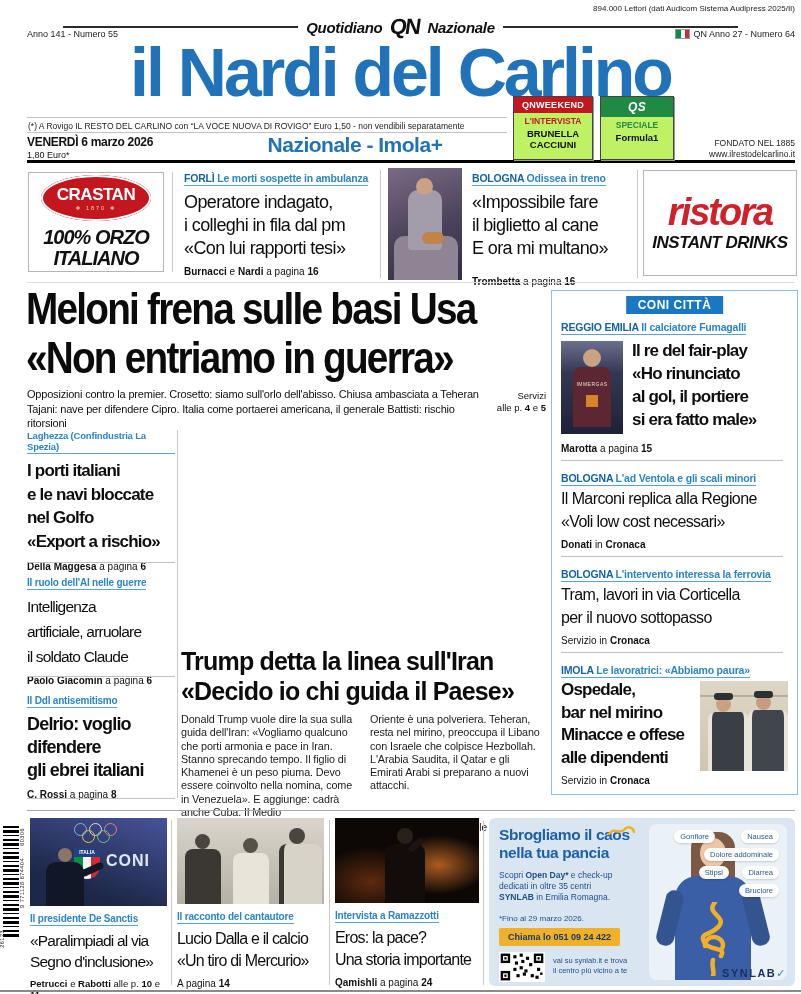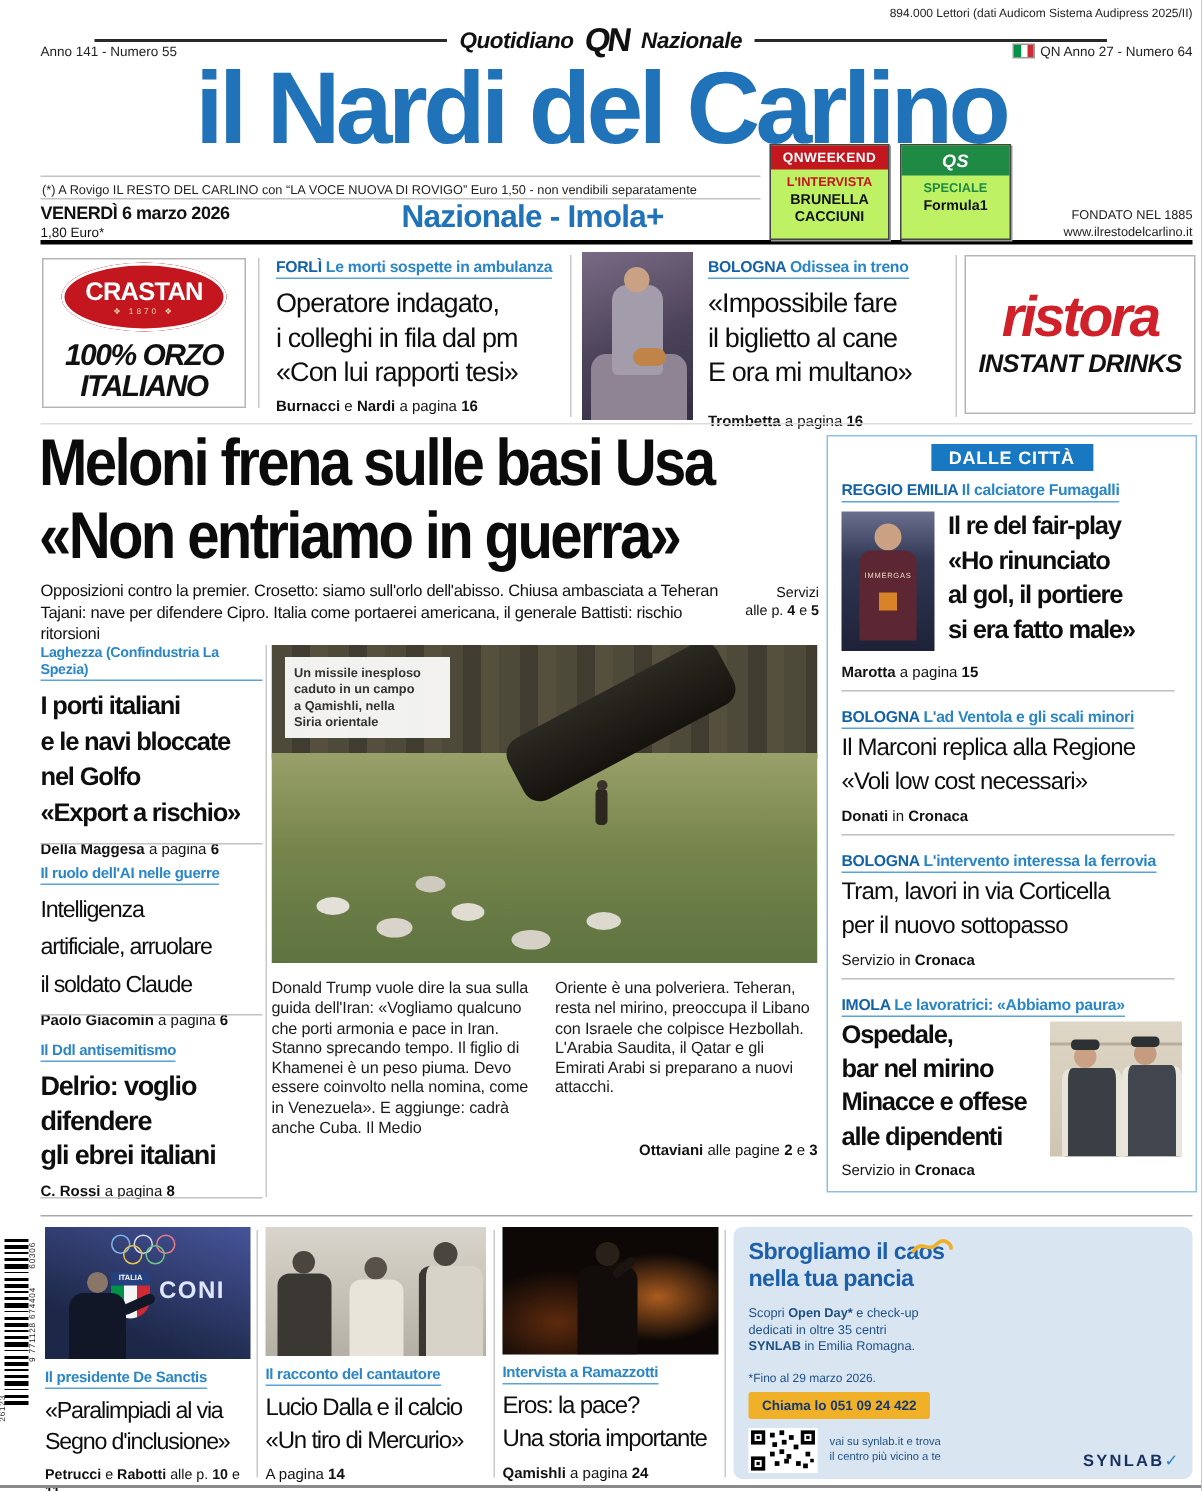--- a/index.html
+++ b/index.html
@@ -224,49 +224,34 @@
   <div class="abs" style="left:27px;top:690px;width:150px">
     <div class="kicker" style="font-size:10px">Il Ddl antisemitismo</div>
     <div class="hb pre" style="font-size:18px;line-height:23px;margin-top:5px">Delrio: voglio
 difendere
 gli ebrei italiani</div>
     <div class="byl" style="margin-top:7px"><span class="bb">C. Rossi</span><span> a pagina </span><span class="bb">8</span></div>
   </div>
   <div class="hrule" style="left:27px;top:798px;width:148px"></div>
   <div class="vr" style="left:177px;top:430px;height:368px"></div>
 
-  <div class="ph" style="left:181px;top:430px;width:364px;height:212px">
-    <div class="abs" style="left:0;top:0;width:100%;height:36%;background:repeating-linear-gradient(90deg,#4e4a3a 0 14px,#403d30 14px 26px,#55503e 26px 38px)"></div>
-    <div class="abs" style="left:0;top:34%;width:100%;height:66%;background:linear-gradient(180deg,#9aa06a,#76854c 45%,#5e7340)"></div>
-    <div class="abs" style="right:52px;top:28px;width:158px;height:46px;background:linear-gradient(#2c2822,#16130e);border-radius:12px;transform:rotate(-28deg)"></div>
-    <div class="abs" style="right:140px;top:96px;width:8px;height:24px;background:#2c2820;border-radius:3px"></div>
-    <div class="circ" style="right:140px;top:90px;width:7px;height:7px;background:#3a332a"></div>
-    <span class="abs" style="left:30px;top:168px;width:22px;height:12px;background:#e3e0d8;border-radius:50%"></span>
-    <span class="abs" style="left:70px;top:182px;width:24px;height:13px;background:#d8d4ca;border-radius:50%"></span>
-    <span class="abs" style="left:120px;top:172px;width:22px;height:12px;background:#e0dcd2;border-radius:50%"></span>
-    <span class="abs" style="left:160px;top:190px;width:26px;height:13px;background:#d5d1c6;border-radius:50%"></span>
-    <span class="abs" style="left:96px;top:154px;width:20px;height:11px;background:#cfcabe;border-radius:50%"></span>
-    <span class="abs" style="left:210px;top:178px;width:23px;height:12px;background:#ddd9cf;border-radius:50%"></span>
-    <div class="cap pre">Un missile inesploso
-caduto in un campo
-a Qamishli, nella
-Siria orientale</div>
-  </div>
 
   <div class="abs" style="left:181px;top:646px;width:364px">
+    <div class="trump-h pre">Trump detta la linea sull'Iran
+«Decido io chi guida il Paese»</div>
     <div class="tcols">
       <div class="tc">Donald Trump vuole dire la sua sulla guida dell'Iran: «Vogliamo qualcuno che porti armonia e pace in Iran. Stanno sprecando tempo. Il figlio di Khamenei è un peso piuma. Devo essere coinvolto nella nomina, come in Venezuela». E aggiunge: cadrà anche Cuba. Il Medio</div>
       <div class="tc">Oriente è una polveriera. Teheran, resta nel mirino, preoccupa il Libano con Israele che colpisce Hezbollah. L'Arabia Saudita, il Qatar e gli Emirati Arabi si preparano a nuovi attacchi.</div>
     </div>
     <div class="byl" style="text-align:right;margin-top:3px"><span class="bb">Ottaviani</span><span> alle pagine </span><span class="bb">2</span><span> e </span><span class="bb">3</span></div>
   </div>
   <div class="hrule" style="left:27px;top:810px;width:768px;background:#aaa"></div>
 
   <div class="abs rcol">
-    <div class="dalle">DALLE CITTÀ</div>
+    <div class="dalle">CONI CITTÀ</div>
 
     <div class="abs" style="left:9px;top:26px">
       <div class="kicker" style="font-size:10.5px"><span class="lab">REGGIO EMILIA</span><span> Il calciatore Fumagalli</span></div>
     </div>
     <div class="ph" style="left:9px;top:50px;width:62px;height:93px;background:linear-gradient(180deg,#6a6f8e,#323754 35%,#1e2238)">
       <div class="circ" style="left:22px;top:8px;width:18px;height:18px;background:#caa183"></div>
       <div class="abs" style="left:12px;top:26px;width:38px;height:60px;background:#5c2732;border-radius:8px 8px 0 0;text-align:center">
         <div style="font-size:5px;color:#e8d9c8;margin-top:14px;letter-spacing:0.5px">IMMERGAS</div>
         <div class="abs" style="left:13px;top:28px;width:12px;height:12px;background:#d88328"></div>
       </div>
@@ -404,17 +389,33 @@
       <rect x="11" y="14" width="2" height="2" fill="#000"></rect>
         <rect x="15" y="13" width="2" height="2" fill="#000"></rect>
         <rect x="20" y="14" width="2" height="2" fill="#000"></rect>
       <rect x="24" y="10" width="2" height="2" fill="#000"></rect>
         <rect x="23" y="15" width="2" height="2" fill="#000"></rect>
         <rect x="26" y="13" width="1.5" height="1.5" fill="#000"></rect>
     </svg>
     <div class="syn-qrtxt pre">vai su synlab.it e trova
 il centro più vicino a te</div>
 
+    <div class="syn-panel">
+      <div class="abs" style="left:42px;top:8px;width:44px;height:58px;background:#7a5a42;border-radius:16px 16px 8px 8px"></div>
+      <div class="circ" style="left:51px;top:14px;width:26px;height:30px;background:#ecc6a8"></div>
+      <div class="abs" style="left:26px;top:52px;width:76px;height:104px;background:#3b5fa7;border-radius:22px 22px 0 0"></div>
+      <div class="abs" style="left:12px;top:66px;width:18px;height:56px;background:#34548f;border-radius:8px;transform:rotate(14deg)"></div>
+      <div class="abs" style="left:98px;top:66px;width:18px;height:56px;background:#34548f;border-radius:8px;transform:rotate(-14deg)"></div>
+      <svg class="abs" style="left:42px;top:78px" width="46" height="74" viewBox="0 0 46 74">
+        <path d="M24 0 C14 12 36 14 28 24 C20 34 8 30 13 40 C18 50 36 44 30 54 M14 44 a9 8 0 1 1 16 4 M22 58 C20 64 24 70 22 74" stroke="#f0b028" fill="none" stroke-width="4.5" stroke-linecap="round"></path>
+      </svg>
+      <span class="tag" style="right:72px;top:6px">Gonfiore</span>
+      <span class="tag" style="right:8px;top:6px">Nausea</span>
+      <span class="tag" style="right:8px;top:24px">Dolore addominale</span>
+      <span class="tag" style="right:58px;top:42px">Stipsi</span>
+      <span class="tag" style="right:8px;top:42px">Diarrea</span>
+      <span class="tag" style="right:8px;top:60px">Bruciore</span>
+    </div>
     <div class="syn-logo"><span>SYNLAB</span><span style="color:#2b7fc4">✓</span></div>
   </div>
 
   <div class="hrule" style="left:0;top:990px;width:801px;background:#8a8a8a;height:2px"></div>
 </div>
 
 </body></html>

